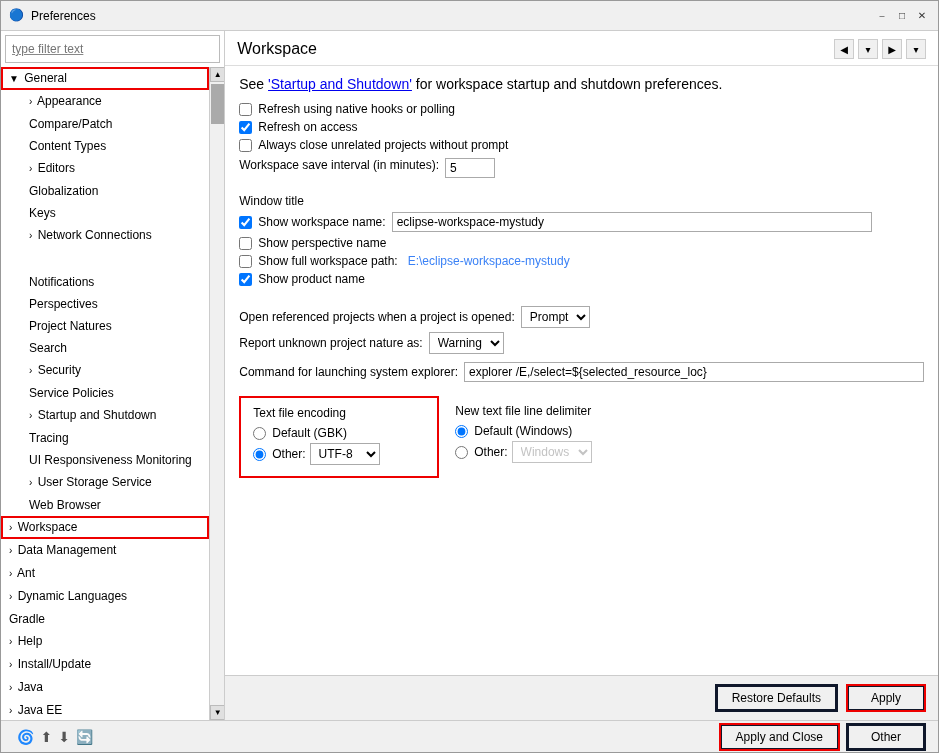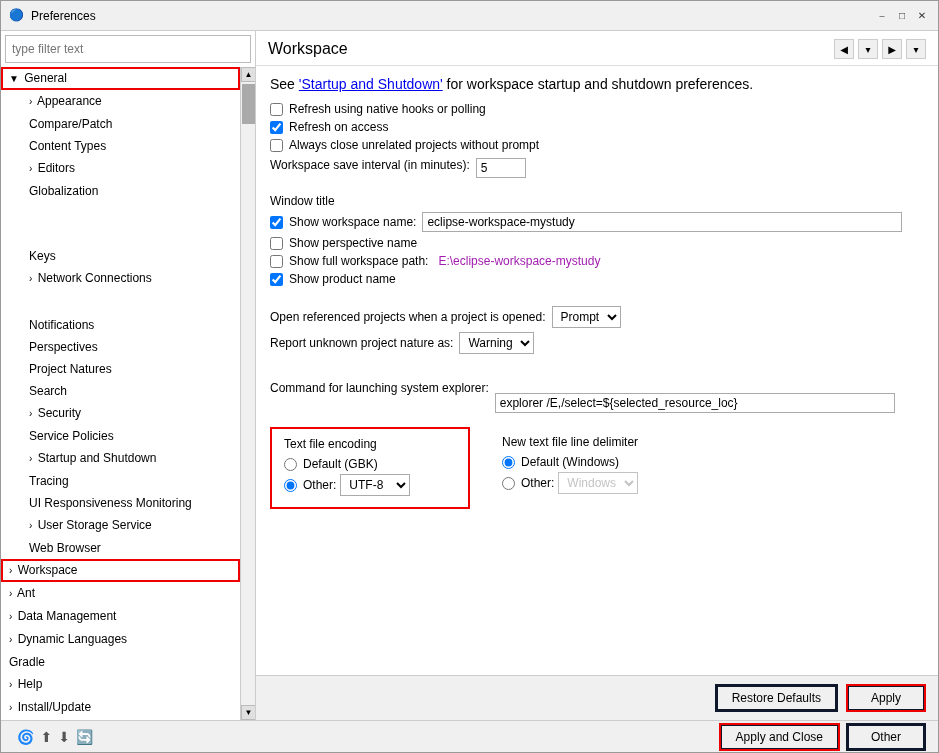--- a/index.html
+++ b/index.html
@@ -10,21 +10,21 @@
     .title-bar { height: 30px; background: #f0f0f0; display: flex; align-items: center; padding: 0 8px; border-bottom: 1px solid #ccc; }
     .title-bar-icon { width: 16px; height: 16px; margin-right: 6px; }
     .title-bar-text { flex: 1; font-size: 12px; }
     .title-bar-buttons { display: flex; gap: 4px; }
     .title-btn { width: 16px; height: 16px; border: none; background: none; cursor: pointer; font-size: 10px; display: flex; align-items: center; justify-content: center; color: #333; }
     
     .main-content { display: flex; flex: 1; overflow: hidden; }
     
     
     .sidebar { width: 255px; border-right: 1px solid #ccc; display: flex; flex-direction: column; background: #fff; }
-    .filter-input { height: 28px; border: 1px solid #bbb; margin: 4px; padding: 2px 6px; font-size: 12px; color: #888; outline: none; }
+    .filter-input { height: 28px; border: 1px solid #bbb; margin: 4px; padding: 2px 6px; font-size: 12px; color: #888; outline: none; text-decoration: underline; }
     .tree-area { flex: 1; overflow-y: auto; overflow-x: hidden; position: relative; }
     .sidebar-inner { display: flex; flex: 1; overflow: hidden; }
     
     .tree-item { padding: 2px 0 2px 8px; cursor: pointer; white-space: nowrap; line-height: 18px; }
     
     
     .right-panel { flex: 1; display: flex; flex-direction: column; background: #fff; }
     .panel-header { padding: 8px 12px 6px 12px; border-bottom: 1px solid #ddd; display: flex; align-items: center; justify-content: space-between; }
     .panel-title { font-size: 16px; font-weight: normal; }
     .panel-nav { display: flex; gap: 4px; }
@@ -46,23 +46,23 @@
     .section-box { margin: 10px 0; padding: 6px 0; }
     .section-label { font-size: 12px; margin-bottom: 4px; }
     
     .text-input-full { border: 1px solid #aaa; padding: 2px 4px; font-size: 12px; width: 480px; }
     
     .inline-row { display: flex; align-items: center; margin: 4px 0; gap: 6px; }
     .inline-label { font-size: 12px; white-space: nowrap; }
     
     .dropdown-select { border: 1px solid #aaa; padding: 2px 4px; font-size: 12px; background: #fff; }
     
-    .path-text { font-size: 12px; color: #a21caf; margin-left: 4px; }
-    
-    .encoding-area { display: flex; gap: 20px; margin-top: 14px; }
+    .path-text { font-size: 12px; color: #3b82f6; margin-left: 4px; }
+    
+    .encoding-area { display: flex; gap: 4px; margin-top: 14px; }
     
     .encoding-box { border: 2px solid #e00; padding: 8px 12px; min-width: 200px; }
     .encoding-title { font-size: 12px; margin-bottom: 6px; }
     .radio-row { display: flex; align-items: center; margin: 3px 0; }
     .radio-row input[type="radio"] { margin-right: 6px; }
     
     .new-line-box { padding: 8px 12px; min-width: 200px; }
     
     .panel-footer { border-top: 1px solid #ccc; padding: 8px 12px; display: flex; justify-content: flex-end; align-items: center; gap: 8px; background: #f0f0f0; }
     
@@ -113,21 +113,21 @@
           <div class="tree-item" style="padding-left:28px;">
             <span>Content Types</span>
           </div>
           <div class="tree-item" style="padding-left:28px;">
             <span style="font-size:10px; margin-right:2px;">›</span>
             <span>Editors</span>
           </div>
           <div class="tree-item" style="padding-left:28px;">
             <span>Globalization</span>
           </div>
-          <div class="tree-item" style="padding-left:28px;margin-top:43px;">
+          <div class="tree-item" style="padding-left:28px;">
             <span>Keys</span>
           </div>
           <div class="tree-item" style="padding-left:28px;">
             <span style="font-size:10px; margin-right:2px;">›</span>
             <span>Network Connections</span>
           </div>
           <div class="tree-item" style="padding-left:28px;margin-top:24px;">
             <span>Notifications</span>
           </div>
           <div class="tree-item" style="padding-left:28px;">
@@ -163,25 +163,25 @@
           <div class="tree-item" style="padding-left:28px;">
             <span>Web Browser</span>
           </div>
 
           <div class="tree-item" style="outline: 2px solid #e00; outline-offset:-2px;">
             <span style="font-size:10px; margin-right:2px;">›</span>
             <span>Workspace</span>
           </div>
           <div class="tree-item">
             <span style="font-size:10px; margin-right:2px;">›</span>
+            <span>Data Management</span>
+          </div>
+          <div class="tree-item">
+            <span style="font-size:10px; margin-right:2px;">›</span>
             <span>Ant</span>
-          </div>
-          <div class="tree-item">
-            <span style="font-size:10px; margin-right:2px;">›</span>
-            <span>Data Management</span>
           </div>
           <div class="tree-item">
             <span style="font-size:10px; margin-right:2px;">›</span>
             <span>Dynamic Languages</span>
           </div>
           <div class="tree-item">
             <span>Gradle</span>
           </div>
           <div class="tree-item">
             <span style="font-size:10px; margin-right:2px;">›</span>
@@ -284,21 +284,21 @@
           <label class="inline-label">Report unknown project nature as:</label>
           <select class="dropdown-select">
             <option>Warning</option>
             <option>Error</option>
             <option>Ignore</option>
           </select>
         </div>
 
         <div class="inline-row" style="margin-top: 8px;">
           <label class="inline-label">Command for launching system explorer:</label>
-          <input type="text" style="width: 400px; border: 1px solid rgb(170, 170, 170); padding: 2px 4px; font-size: 12px; margin-top: 31px;" value="explorer /E,/select=${selected_resource_loc}">
+          <input type="text" style="width: 460px; border: 1px solid rgb(170, 170, 170); padding: 2px 4px; font-size: 12px;" value="explorer /E,/select=${selected_resource_loc}">
         </div>
 
         <div class="encoding-area">
 
           <div class="encoding-box">
             <div class="encoding-title">Text file encoding</div>
             <div class="radio-row">
               <input type="radio" name="encoding" id="enc-gbk" style="">
               <label for="enc-gbk">Default (GBK)</label>
             </div>

